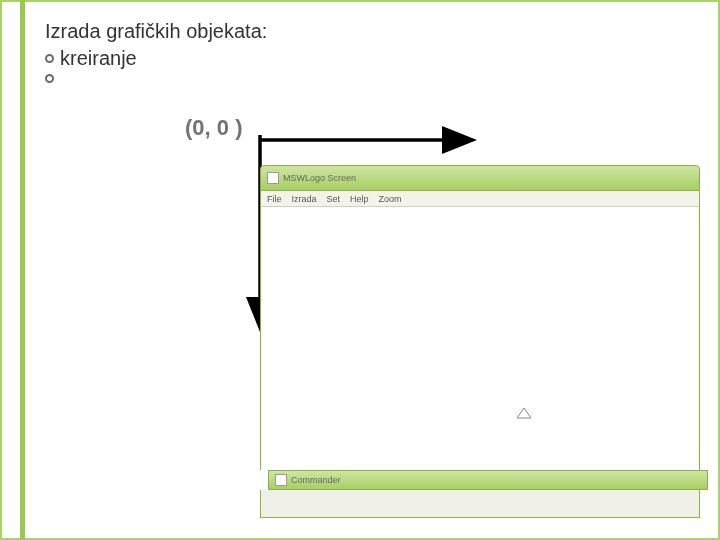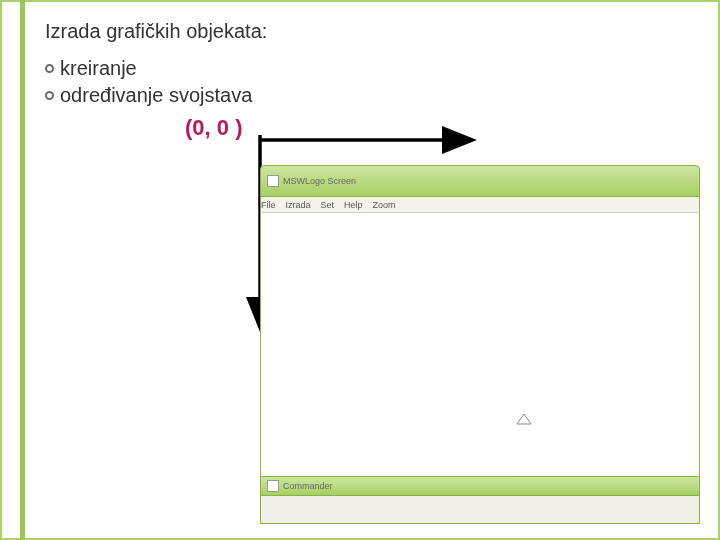--- a/index.html
+++ b/index.html
@@ -26,21 +26,21 @@
   .content {
     position: absolute;
     top: 20px;
     left: 45px;
     right: 20px;
     bottom: 20px;
   }
   .heading {
     font-size: 20px;
     color: #333;
-    margin-bottom: 14px;
+    margin-bottom: 4px;
   }
   .bullet-line {
     font-size: 20px;
     color: #333;
     margin-bottom: 4px;
     display: flex;
     align-items: center;
   }
   .bullet-dot {
     display: inline-block;
@@ -48,38 +48,38 @@
     border: 2.5px solid #6a6a6a;
     border-radius: 50%;
     margin-right: 6px;
   }
   .origin-label {
     position: absolute;
     top: 115px;
     left: 185px;
     font-size: 22px;
     font-weight: bold;
-    color: #be185d;
+    color: #737373;
   }
   .arrows-svg {
     position: absolute;
     top: 0; left: 0;
     width: 720px; height: 540px;
     pointer-events: none;
   }
   .screenshot {
     position: absolute;
     top: 165px;
     left: 260px;
     width: 440px;
     height: 350px;
   }
   .win-top {
     width: 100%;
-    height: 32px;
+    height: 26px;
     background: linear-gradient(#cde6a1, #a8cf63);
     border: 1px solid #8ab141;
     border-top-left-radius: 4px;
     border-top-right-radius: 4px;
     display: flex;
     align-items: center;
     padding-left: 6px;
     font-size: 9px;
     color: #666;
   }
@@ -92,20 +92,21 @@
   .win-menubar {
     width: 100%;
     height: 16px;
     background: #f3f3ec;
     border-left: 1px solid #8ab141;
     border-right: 1px solid #8ab141;
     border-bottom: 1px solid #d0d0c0;
     display: flex;
     align-items: center;
     gap: 10px;
+    padding-left: 6px;
     font-size: 9px;
     color: #555;
   }
   .win-body {
     width: 100%;
     height: 263px;
     background: #fff;
     border-left: 1px solid #8ab141;
     border-right: 1px solid #8ab141;
     position: relative;
@@ -118,20 +119,21 @@
   .commander {
     width: 100%;
     height: 20px;
     background: linear-gradient(#cde6a1, #a8cf63);
     border: 1px solid #8ab141;
     display: flex;
     align-items: center;
     padding-left: 6px;
     font-size: 9px;
     color: #666;
+    margin-left: 8px;
   }
   .commander .logo {
     width: 12px; height: 12px;
     background: #fff;
     border: 1px solid #999;
     margin-right: 4px;
   }
   .commander-body {
     width: 100%;
     height: 28px;
@@ -148,21 +150,20 @@
 <div class="left-accent"></div>
 
 <div class="content">
   <div class="heading">Izrada grafičkih objekata:</div>
   <div class="bullet-line">
     <span class="bullet-dot"></span>
     <span>kreiranje</span>
   </div>
   <div class="bullet-line">
     <span class="bullet-dot"></span>
-    <span>određivanje svojstava</span>
   </div>
 </div>
 
 <div class="origin-label">(0, 0 )</div>
 
 <svg class="arrows-svg" viewBox="0 0 720 540">
   <defs>
     <marker id="arrowhead" markerWidth="10" markerHeight="8" refX="8" refY="4" orient="auto">
       <polygon points="0 0, 10 4, 0 8" fill="#000"></polygon>
     </marker>

